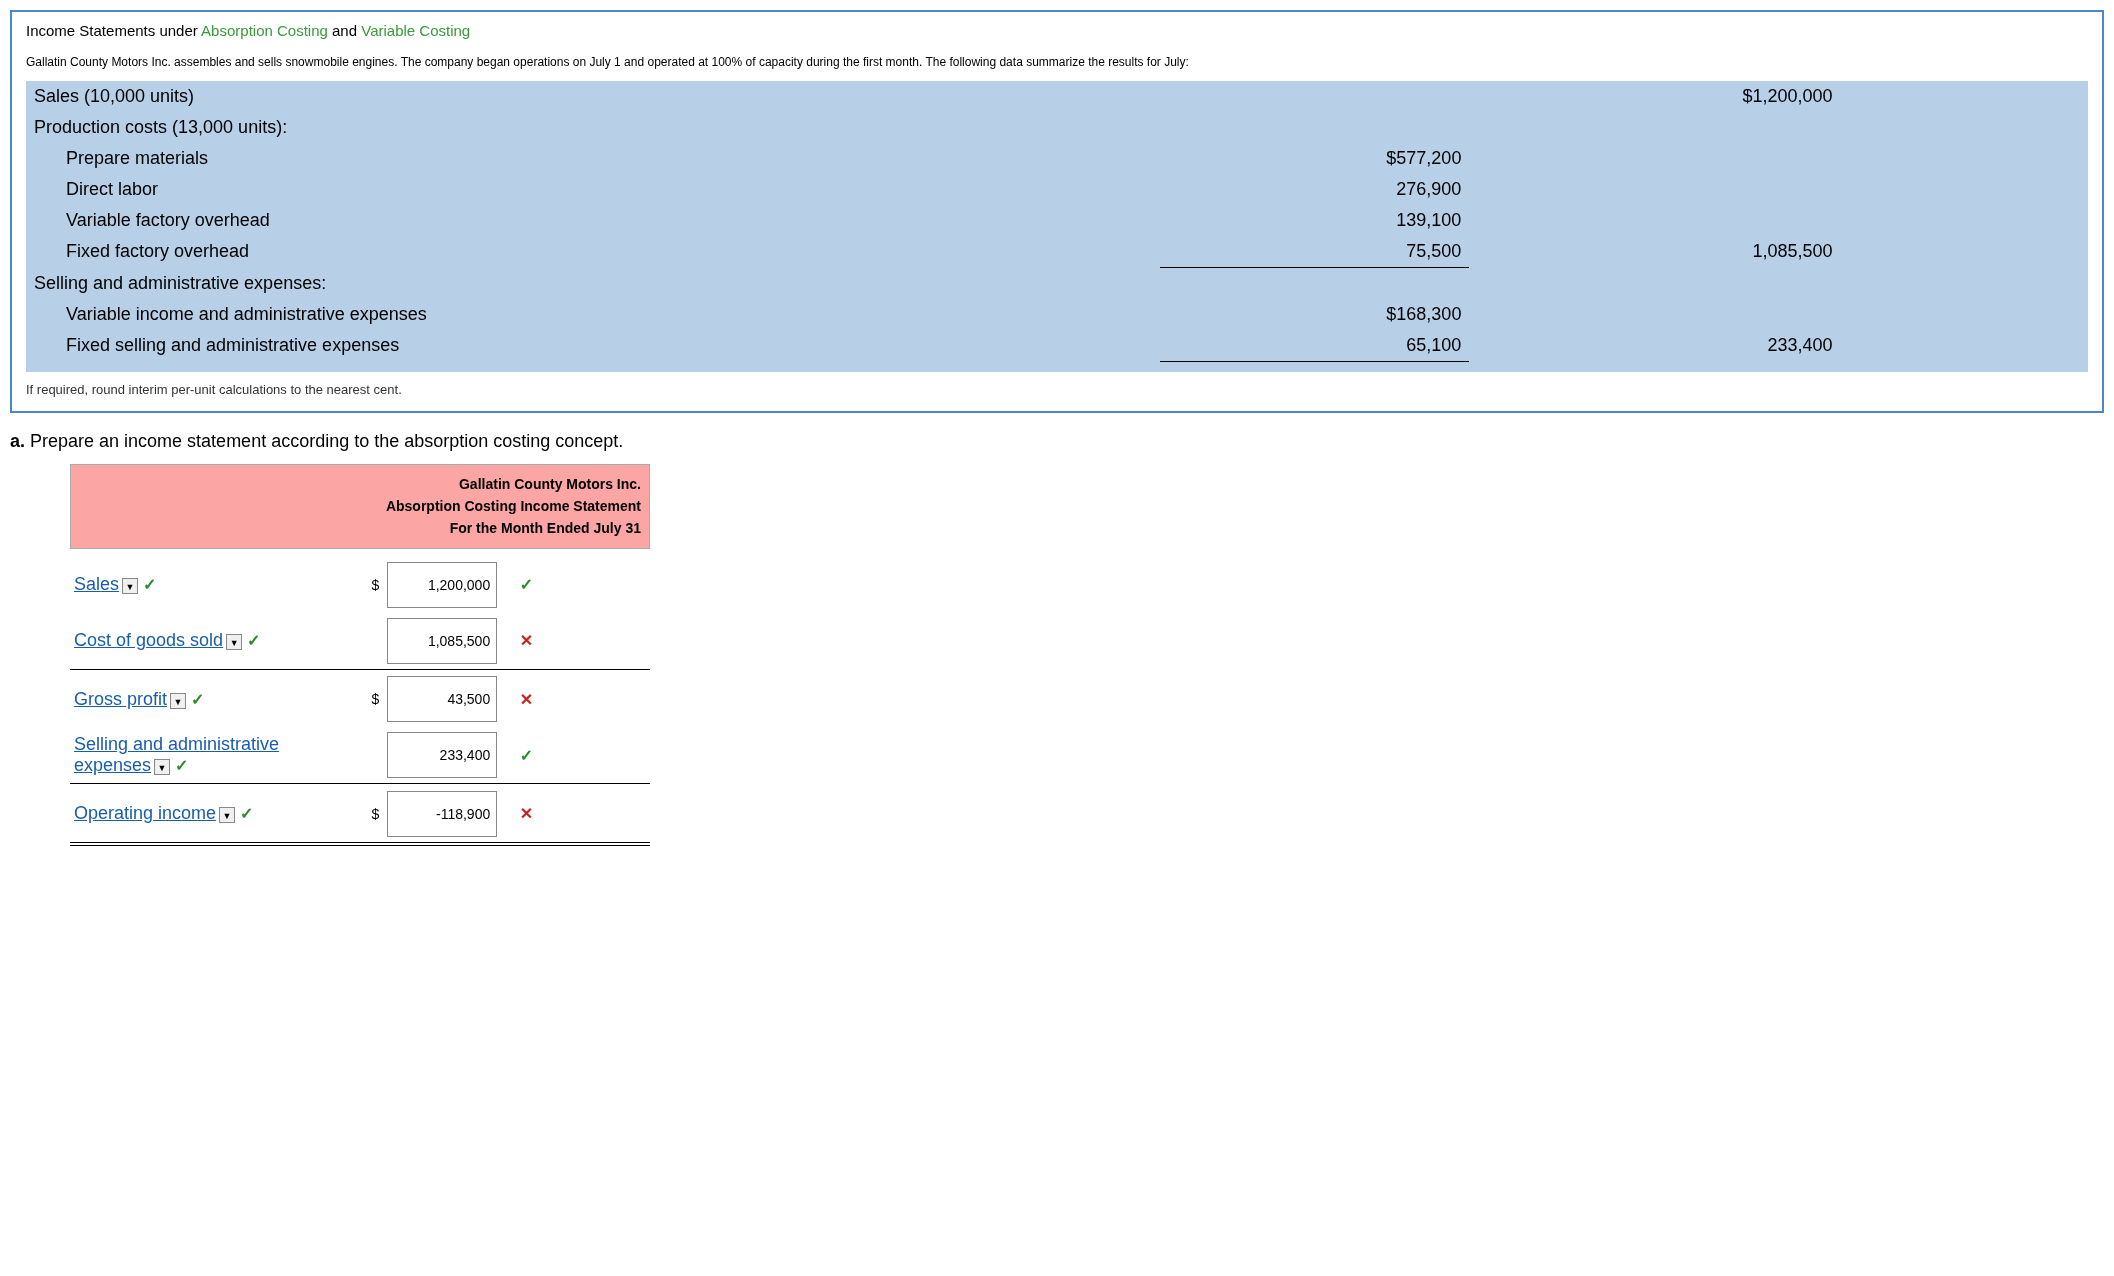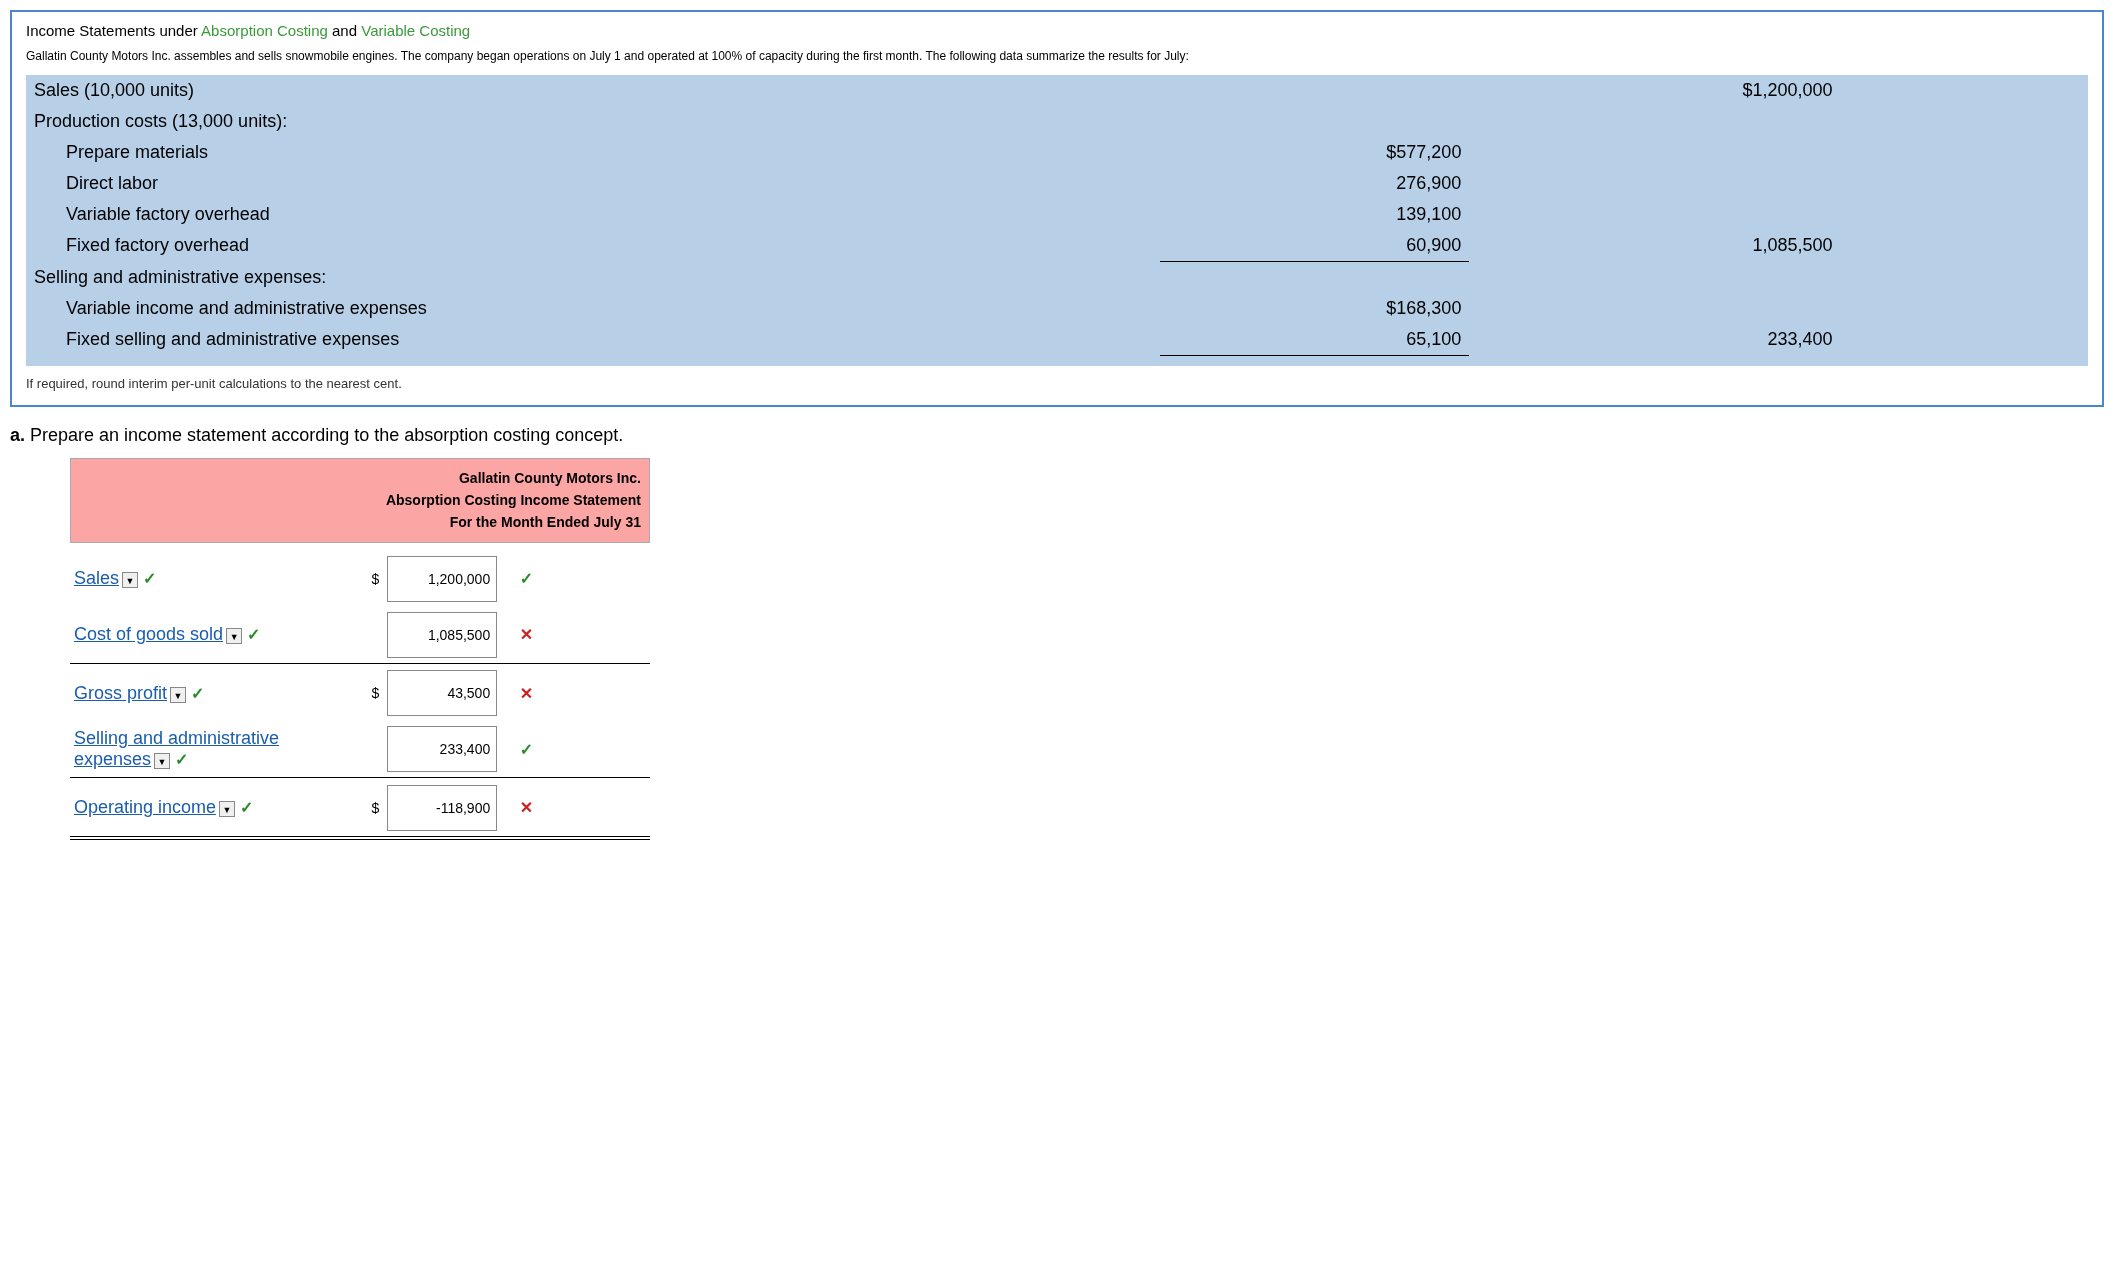--- a/index.html
+++ b/index.html
@@ -9,21 +9,21 @@
       background: #fff;
       color: #000;
       padding: 10px;
     }
     .top-section {
       border: 2px solid #4a86c8;
       padding: 10px 14px 14px 14px;
       margin-bottom: 18px;
     }
     .title-line {
-      margin-bottom: 8px;
+      margin-bottom: 14px;
       font-size: 15px;
     }
     .title-line .green { color: #3a9a3a; }
     .desc-text {
       font-size: 12px;
       line-height: 1.5;
       margin-bottom: 10px;
     }
     .data-table {
       width: 100%;
@@ -189,21 +189,21 @@
         <td class="highlight"></td>
         <td class="highlight amount-cell">139,100</td>
         <td class="highlight"></td>
         <td class="highlight"></td>
         <td class="highlight"></td>
       </tr>
 
       <tr>
         <td class="highlight indent">Fixed factory overhead</td>
         <td class="highlight"></td>
-        <td class="highlight amount-cell underline-bottom">60,900</td>
+        <td class="highlight amount-cell underline-bottom">75,500</td>
         <td class="highlight"></td>
         <td class="highlight amount-cell">1,085,500</td>
         <td class="highlight"></td>
       </tr>
 
       <tr>
         <td class="highlight">Selling and administrative expenses:</td>
         <td class="highlight"></td>
         <td class="highlight"></td>
         <td class="highlight"></td>

